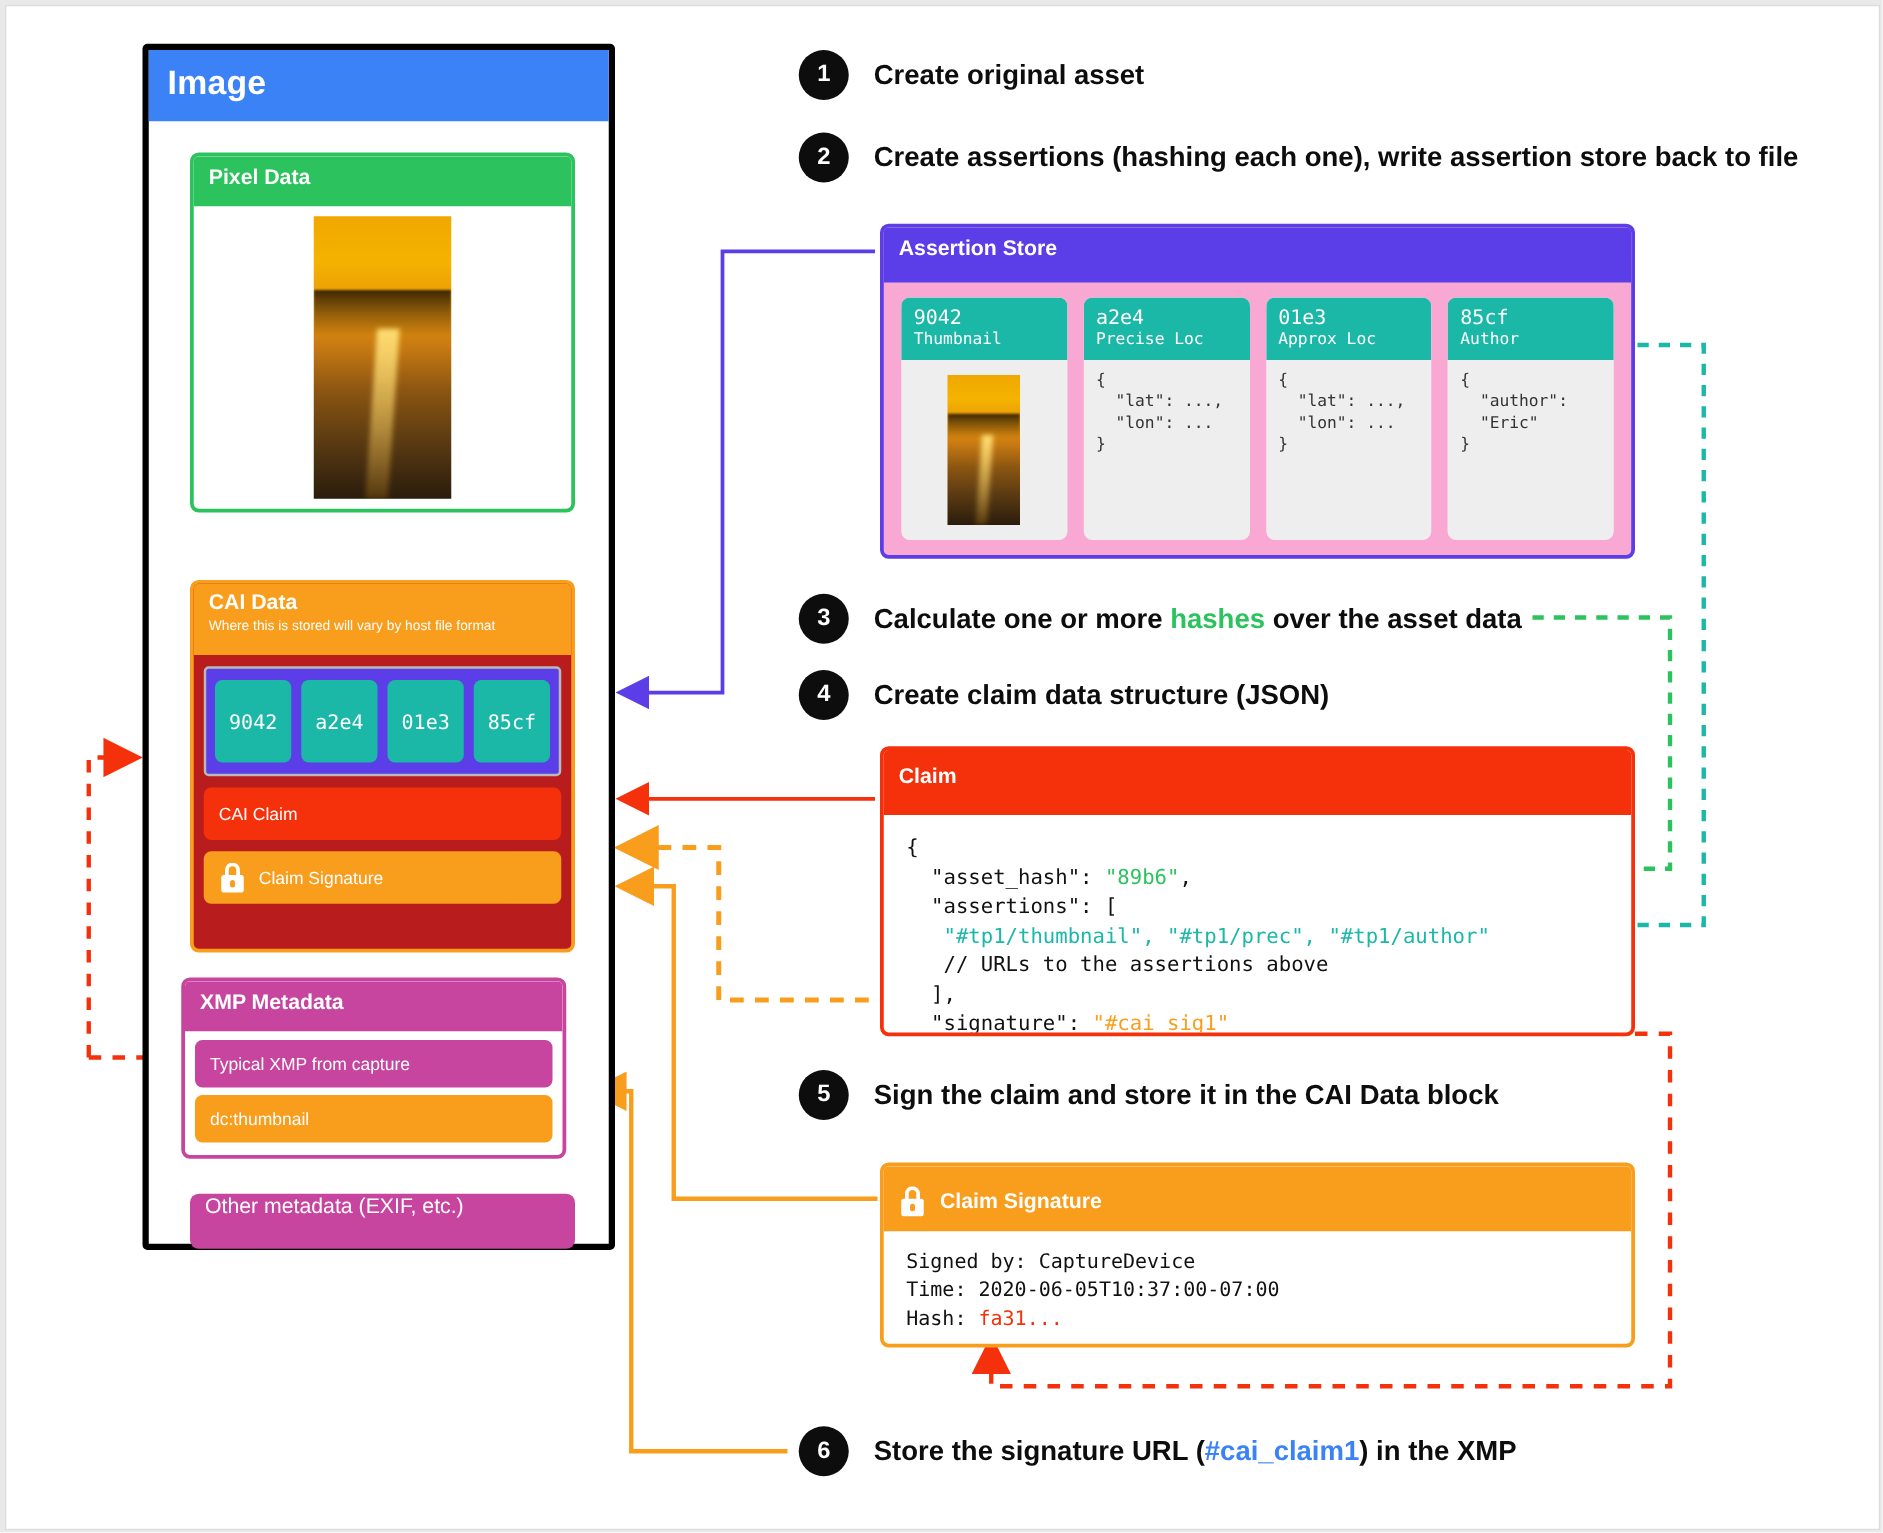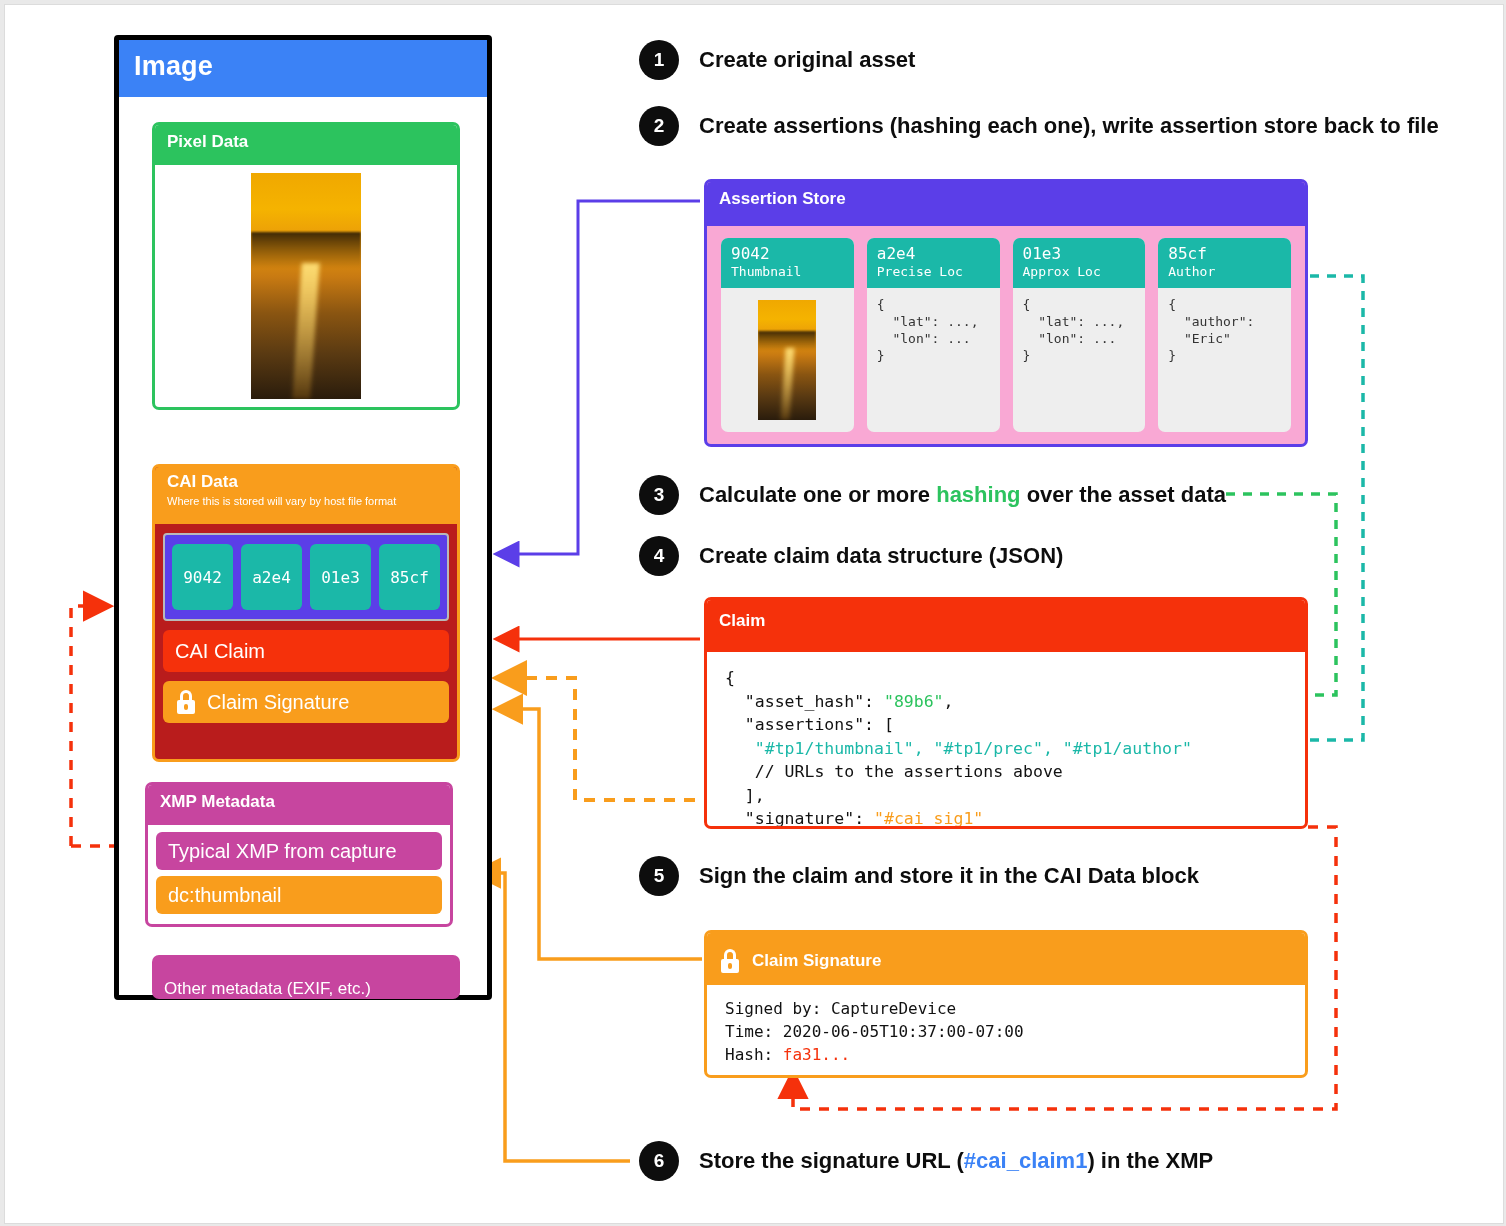--- a/index.html
+++ b/index.html
@@ -74,34 +74,34 @@
     border:2px solid #b9b9b9;border-radius:4px;box-sizing:border-box;
     display:flex;gap:8px;align-items:center;padding:0 7px;
   }
   .hash-chip{
     flex:1;height:66px;background:#1bb8a8;border-radius:6px;
     color:#fff;display:flex;align-items:center;justify-content:center;
     font-family:"DejaVu Sans Mono", monospace;font-size:16px;
   }
   .bar{
     width:100%;box-sizing:border-box;border-radius:6px;color:#fff;
-    display:flex;align-items:center;padding:0 12px;font-size:20px;
+    display:flex;align-items:center;padding:0 12px;font-size:14px;
   }
   #cai-claim-bar{height:42px;background:#f5310b;margin-top:9px;}
   #cai-sig-bar{height:42px;background:#f99d1c;margin-top:9px;gap:10px;}
 
   
   #xmp{left:26px;top:742px;width:308px;height:145px;
     border:3px solid #c7459f;background:#fff;}
   #xmp .blk-hd{background:#c7459f;height:40px;}
   #xmp-inner{left:0;top:40px;width:302px;height:99px;box-sizing:border-box;padding:7px 8px;}
   #xmp-typical{height:38px;background:#c7459f;}
   #xmp-prov{height:38px;background:#f99d1c;margin-top:6px;}
   #other-meta{left:33px;top:915px;width:308px;height:44px;background:#c7459f;
-    border-radius:7px;color:#fff;display:flex;align-items:flex-end;padding:0 12px;
+    border-radius:7px;color:#fff;display:flex;align-items:flex-start;padding:0 12px;
     box-sizing:border-box;font-size:17px;}
 
   
   .step{display:flex;align-items:center;gap:20px;}
   .step-num{
     width:40px;height:40px;border-radius:50%;background:#0d0d0d;color:#fff;
     display:flex;align-items:center;justify-content:center;
     font-size:19px;font-weight:bold;flex:none;
   }
   .step-txt{font-size:22px;font-weight:bold;color:#0d0d0d;white-space:nowrap;}
@@ -272,21 +272,21 @@
     <div class="step-txt">Create original asset</div>
   </div>
 
   <div class="abs step" id="step2">
     <div class="step-num">2</div>
     <div class="step-txt">Create assertions (hashing each one), write assertion store back to file</div>
   </div>
 
   <div class="abs step" id="step3">
     <div class="step-num">3</div>
-    <div class="step-txt"><span>Calculate one or more </span><span class="hl-green">hashing</span><span> over the asset data</span></div>
+    <div class="step-txt"><span>Calculate one or more </span><span class="hl-green">hashes</span><span> over the asset data</span></div>
   </div>
 
   <div class="abs step" id="step4">
     <div class="step-num">4</div>
     <div class="step-txt">Create claim data structure (JSON)</div>
   </div>
 
   <div class="abs step" id="step5">
     <div class="step-num">5</div>
     <div class="step-txt">Sign the claim and store it in the CAI Data block</div>

